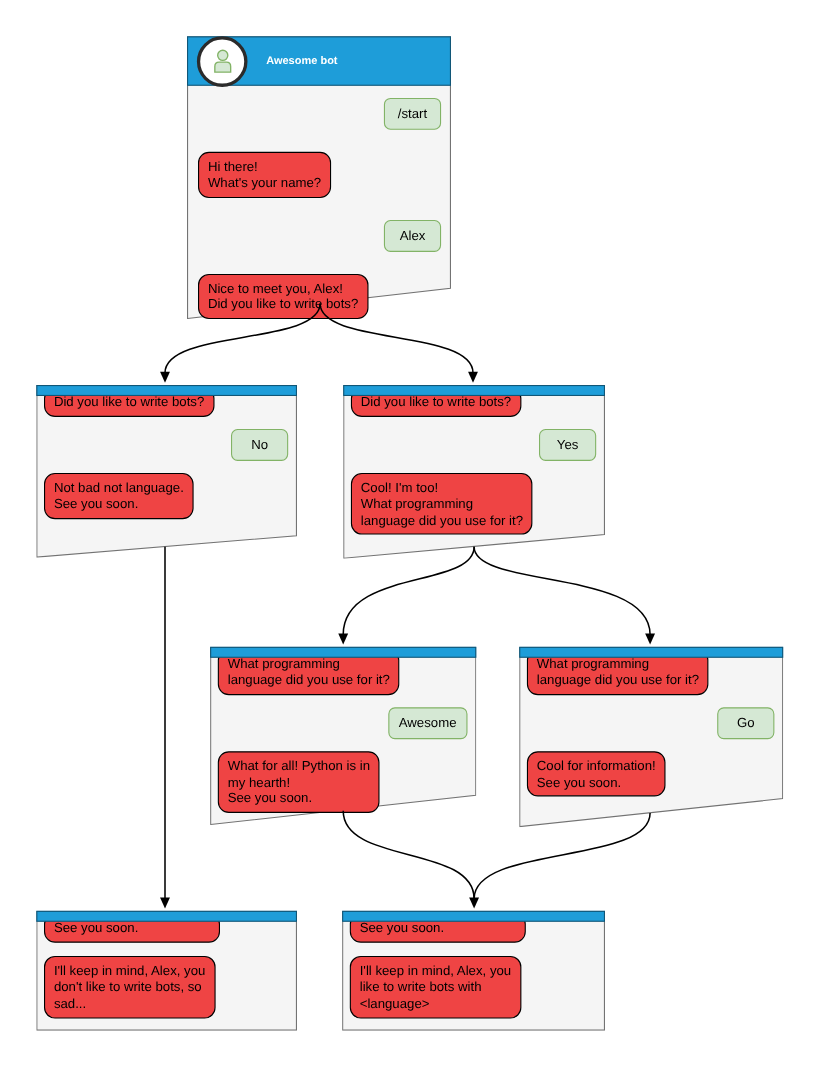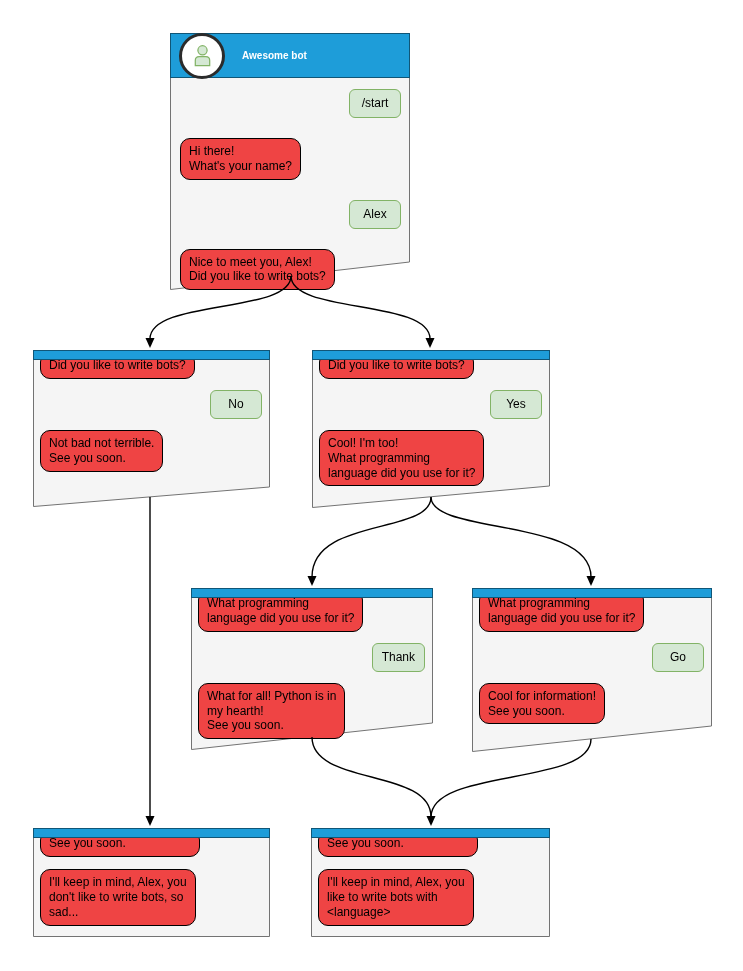--- a/index.html
+++ b/index.html
@@ -78,21 +78,21 @@
   </div>
 
   <div class="node" style="left:33px;top:350px;width:237px;height:157px;">
     <svg class="card-shape" width="237" height="157">
       <polygon points="0.5,0.5 236.5,0.5 236.5,137 0.5,156.5" fill="#F5F5F5" stroke="#737373" stroke-width="1"></polygon>
     </svg>
     <div class="minibar"></div>
     <div class="msgs msgs-mini">
       <div class="bubble bot tuck">Did you like to write bots?</div>
       <div class="bubble user">No</div>
-      <div class="bubble bot">Not bad not terrible.
+      <div class="bubble bot">Not bad not language.
 See you soon.</div>
     </div>
   </div>
 
   <div class="node" style="left:312px;top:350px;width:238px;height:158px;">
     <svg class="card-shape" width="238" height="158">
       <polygon points="0.5,0.5 237.5,0.5 237.5,136 0.5,157.5" fill="#F5F5F5" stroke="#737373" stroke-width="1"></polygon>
     </svg>
     <div class="minibar"></div>
     <div class="msgs msgs-mini">
@@ -105,21 +105,21 @@
   </div>
 
   <div class="node" style="left:191px;top:588px;width:242px;height:162px;">
     <svg class="card-shape" width="242" height="162">
       <polygon points="0.5,0.5 241.5,0.5 241.5,135 0.5,161.5" fill="#F5F5F5" stroke="#737373" stroke-width="1"></polygon>
     </svg>
     <div class="minibar"></div>
     <div class="msgs msgs-mini">
       <div class="bubble bot tuck">What programming
 language did you use for it?</div>
-      <div class="bubble user">Thank</div>
+      <div class="bubble user">Awesome</div>
       <div class="bubble bot">What for all! Python is in
 my hearth!
 See you soon.</div>
     </div>
   </div>
 
   <div class="node" style="left:472px;top:588px;width:240px;height:164px;">
     <svg class="card-shape" width="240" height="164">
       <polygon points="0.5,0.5 239.5,0.5 239.5,138 0.5,163.5" fill="#F5F5F5" stroke="#737373" stroke-width="1"></polygon>
     </svg>

